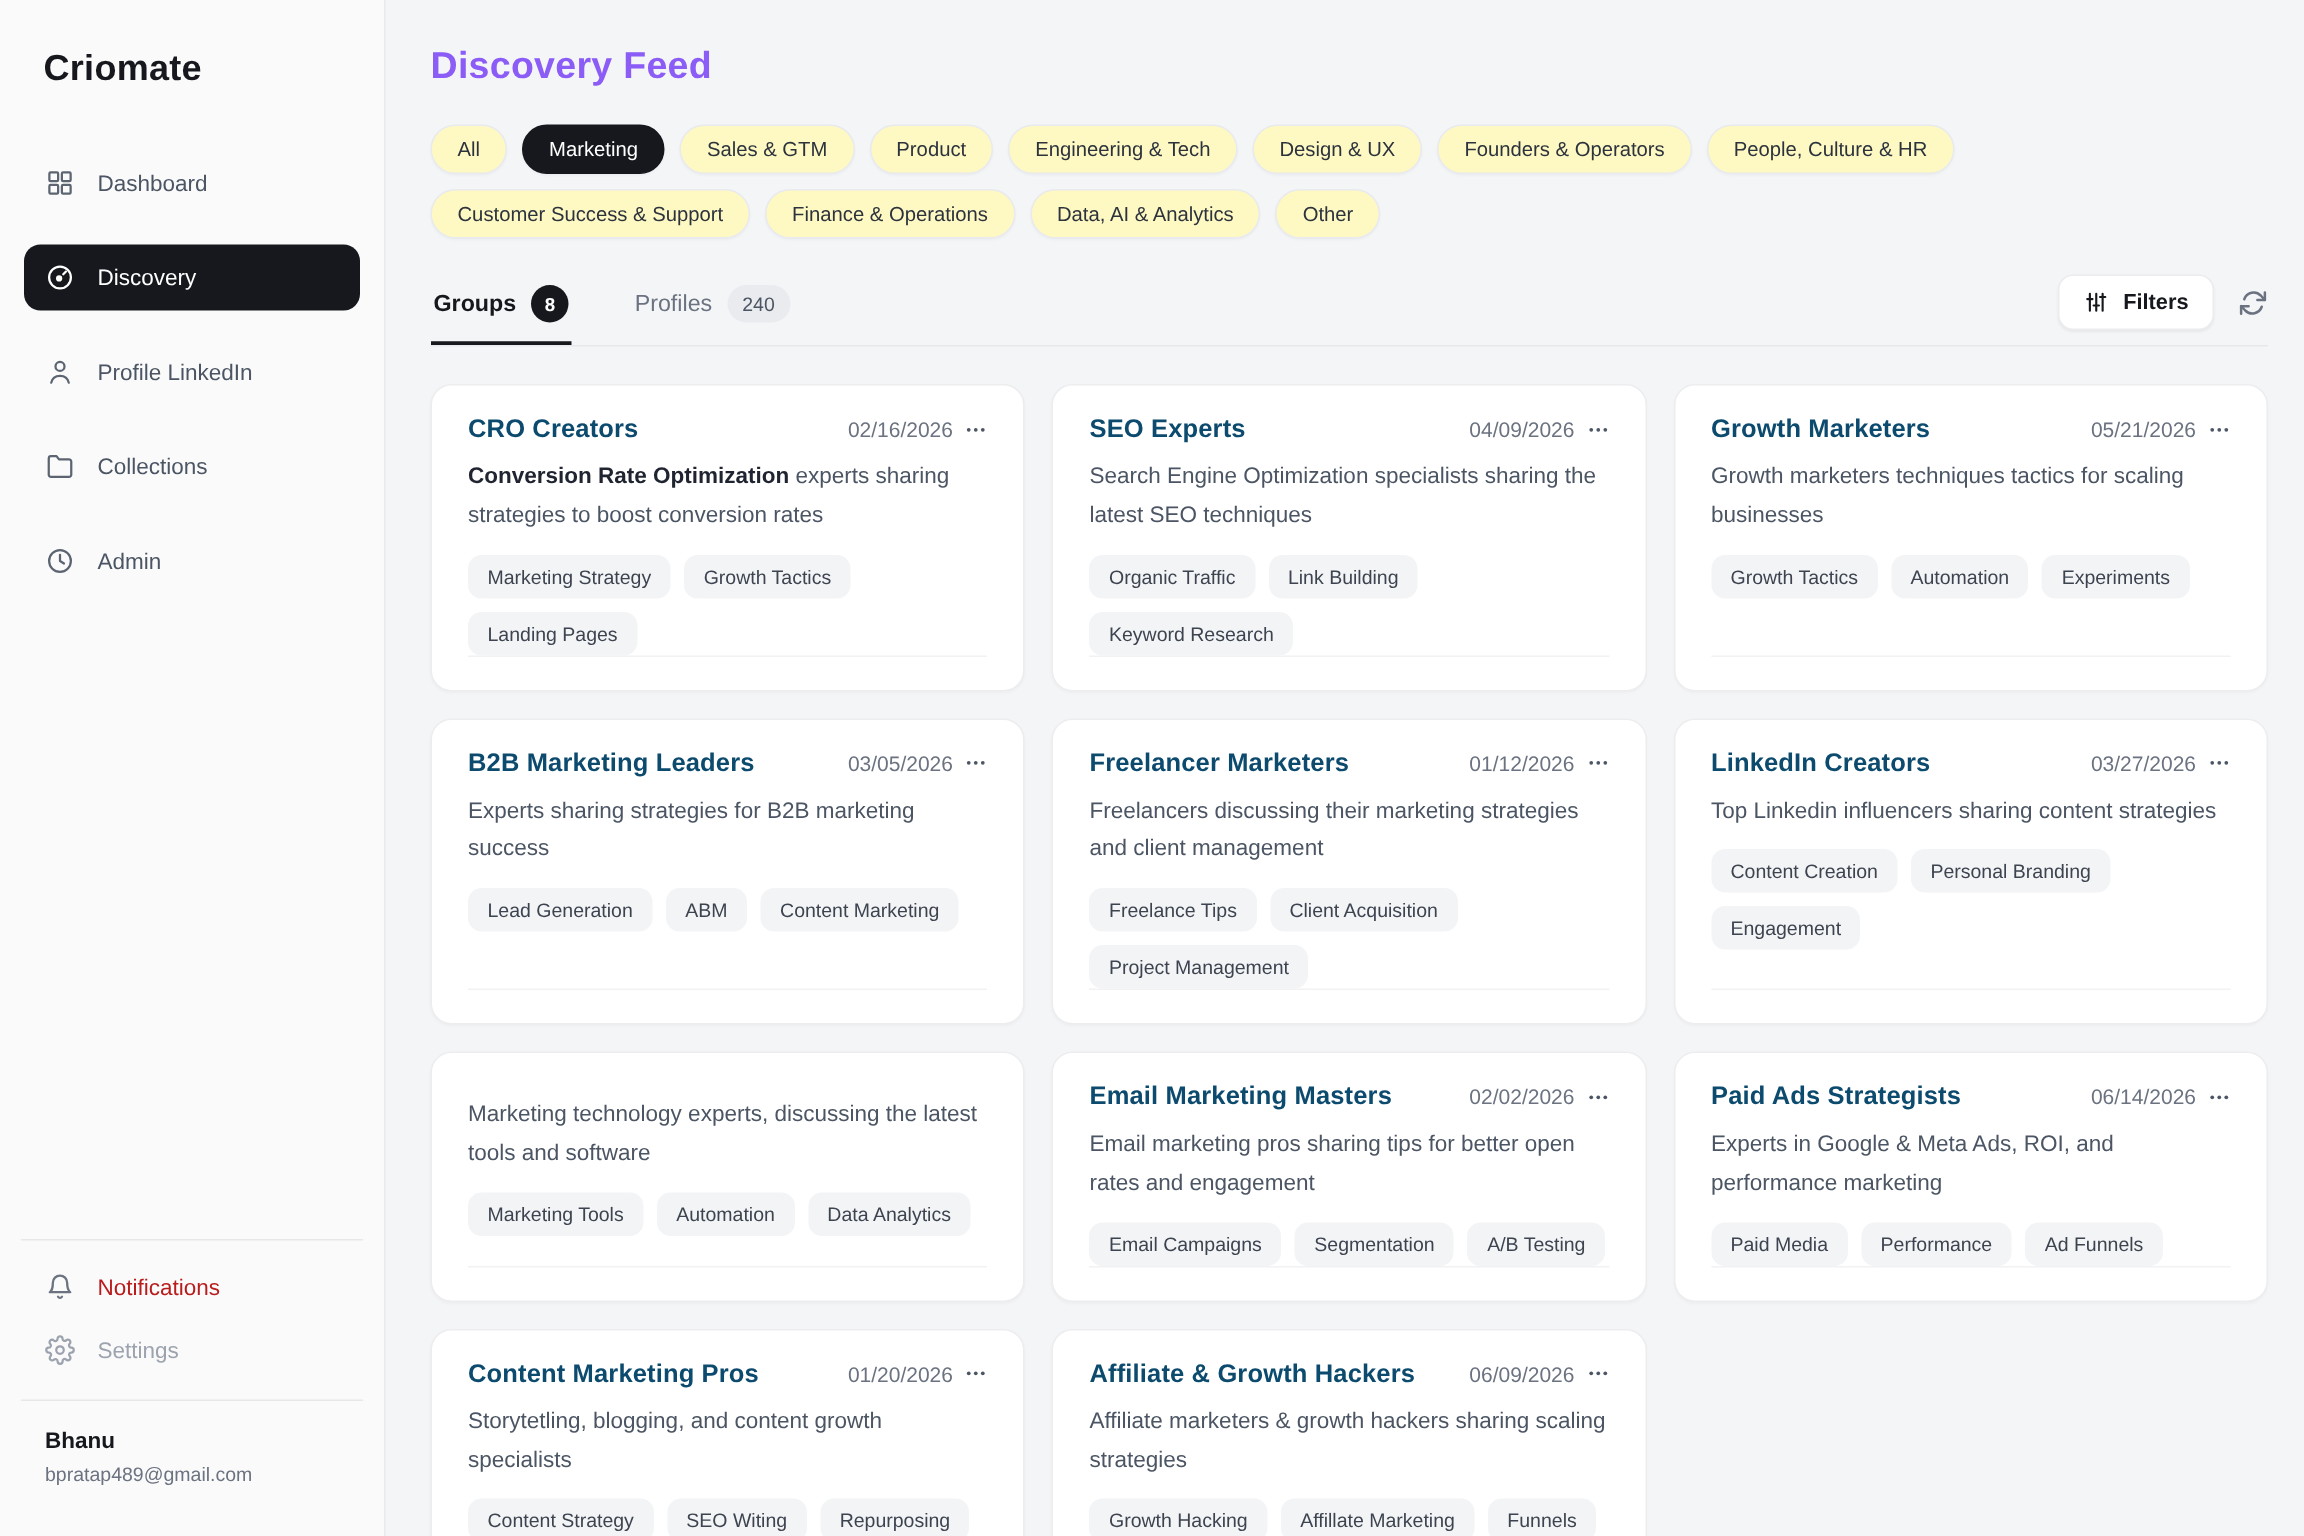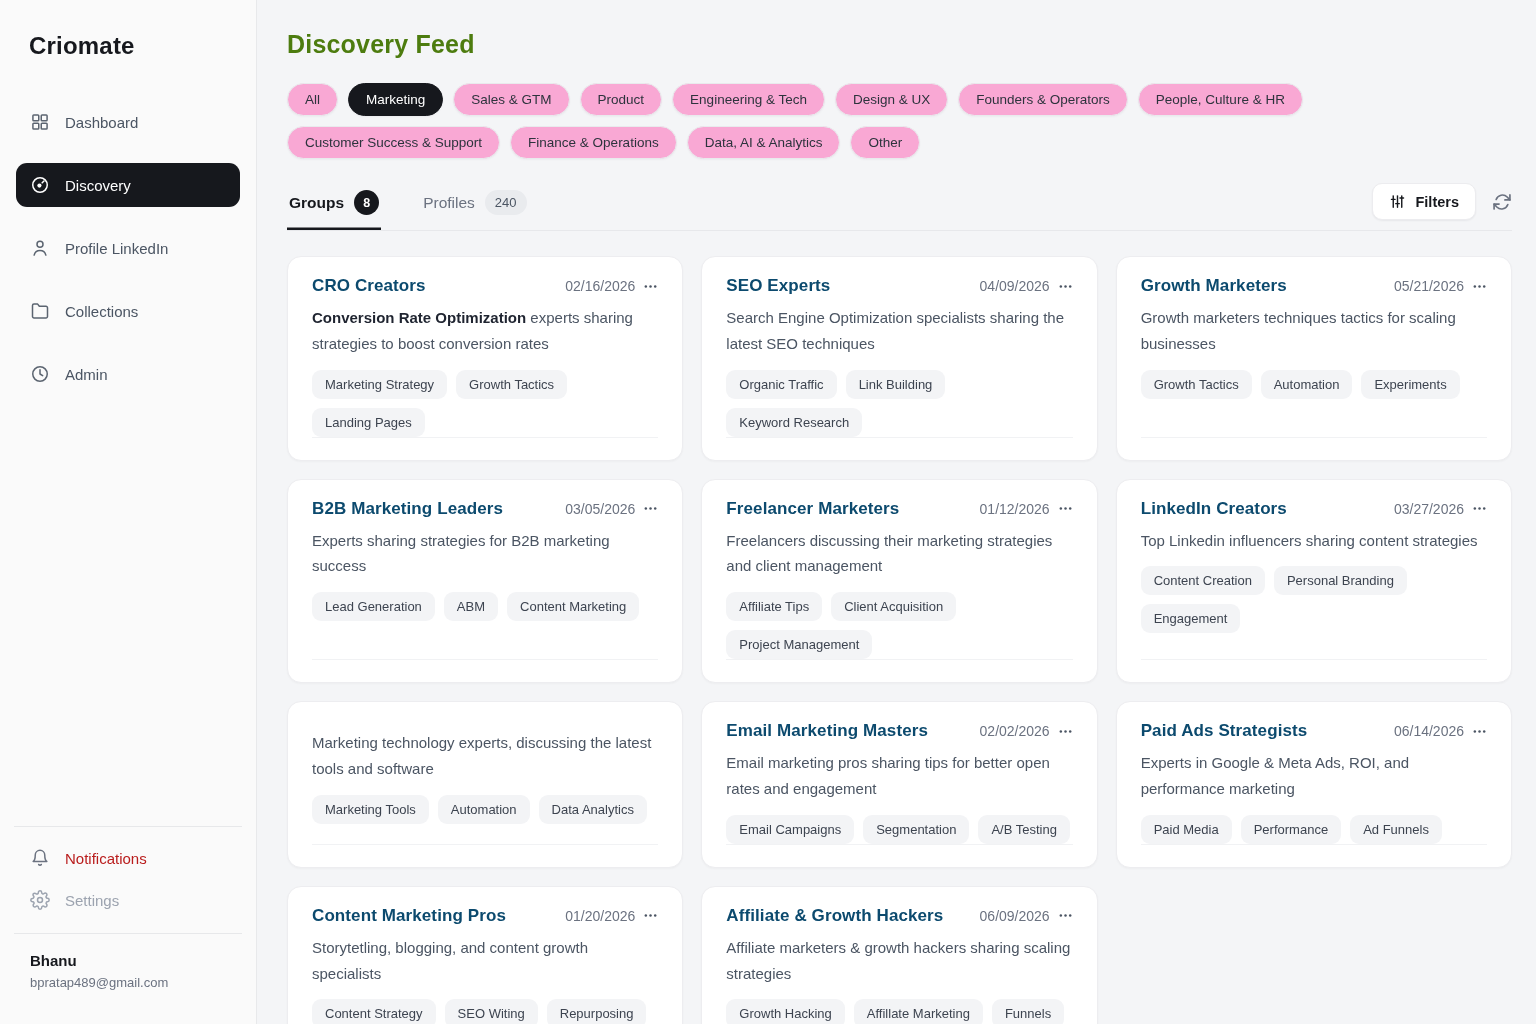--- a/index.html
+++ b/index.html
@@ -37,26 +37,26 @@
   }
   .footer-item.muted { color:#9ca3af; }
   .footer-item.muted .ni-icon { color:#9ca3af; }
   .footer-item .ni-icon { color:#6b7280; }
   .user-block { padding:18px 14px 6px 14px; }
   .user-name { font-size:15px; font-weight:700; color:#16181d; }
   .user-email { font-size:13px; color:#6b7280; margin-top:6px; }
 
   
   .main { flex:1; padding:30px 24px 0 30px; overflow:hidden; }
-  .page-title { font-size:25px; font-weight:700; letter-spacing:.2px; color:#4d7c0f; }
+  .page-title { font-size:25px; font-weight:700; letter-spacing:.2px; color:#8b5cf6; }
 
   .chips { margin-top:24px; display:flex; flex-wrap:wrap; gap:10px; max-width:1228px; }
   .chip {
     height:33px; display:inline-flex; align-items:center; padding:0 17px;
-    background:#f9a8d4; border:1px solid #e9eaed; border-radius:17px;
+    background:#fef9c3; border:1px solid #e9eaed; border-radius:17px;
     font-size:13.5px; color:#2d333d; cursor:pointer;
     box-shadow:0 1px 2px rgba(16,24,40,.04);
   }
   .chip.active { background:#16181d; border-color:#16181d; color:#ffffff; font-weight:500; }
 
   
   .tabs-row {
     margin-top:24px; max-width:1228px; display:flex; align-items:flex-end;
     justify-content:space-between; border-bottom:1px solid #e7e8eb;
   }
@@ -341,21 +341,21 @@
               <svg width="15" height="15" viewBox="0 0 24 24" fill="currentColor">
                 <circle cx="4.5" cy="12" r="2"></circle>
                 <circle cx="12" cy="12" r="2"></circle>
                 <circle cx="19.5" cy="12" r="2"></circle>
               </svg>
             </span>
           </div>
         </div>
         <div class="card-desc">Freelancers discussing their marketing strategies and client management</div>
         <div class="card-tags">
-          <span class="tag">Affiliate Tips</span>
+          <span class="tag">Freelance Tips</span>
           <span class="tag">Client Acquisition</span>
           <span class="tag">Project Management</span>
         </div>
         <div class="card-footer-divider"></div>
       </div>
       <div class="card">
         <div class="card-head">
           <div class="card-title">LinkedIn Creators</div>
           <div class="card-meta">
             <span class="card-date">03/27/2026</span>

